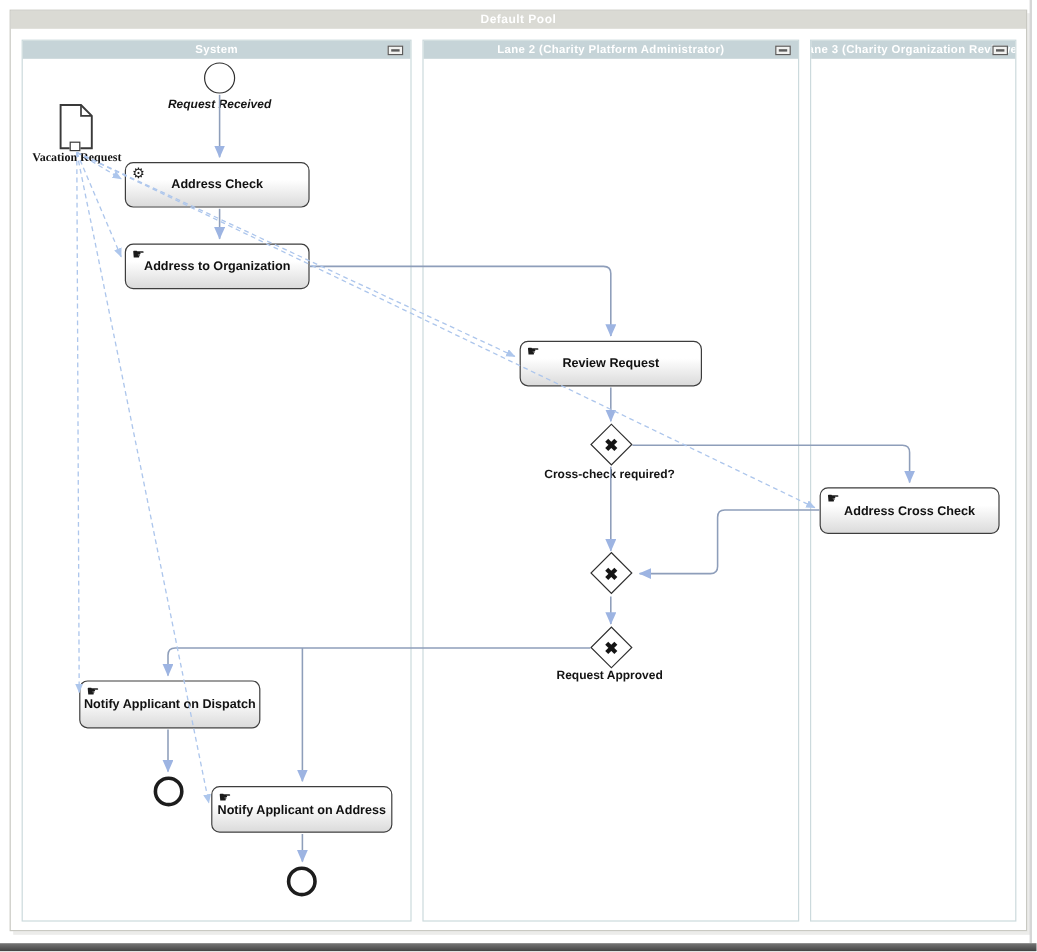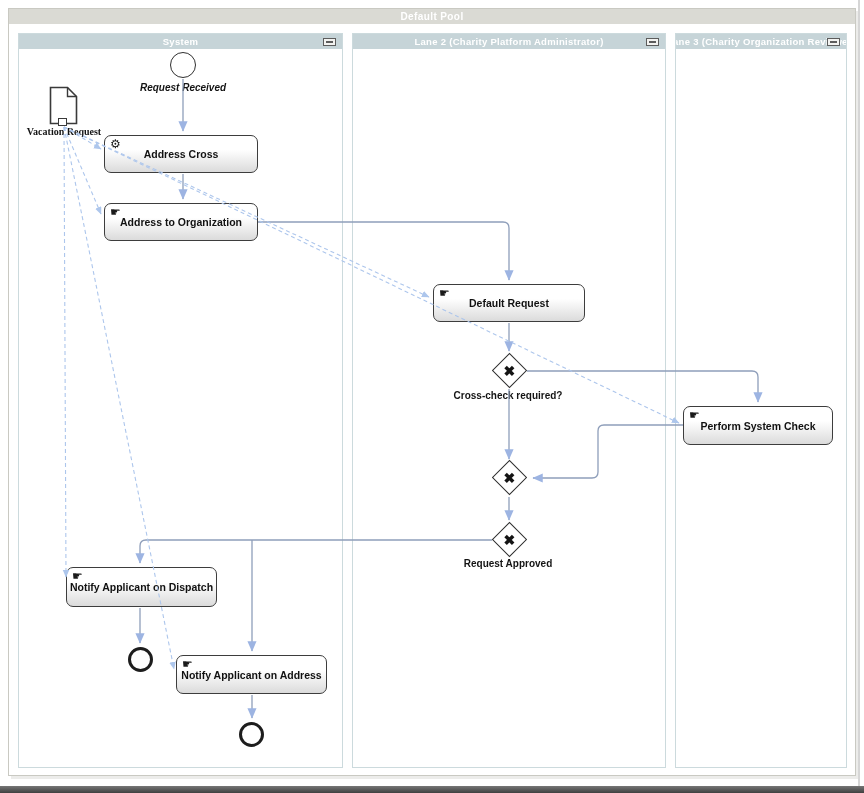--- a/index.html
+++ b/index.html
@@ -86,36 +86,36 @@
 
   <svg width="30" height="40" style="position:absolute;left:49px;top:86px;">
     <path d="M1.5,1.5 h17 l9,9 v27 h-26 z" fill="#ffffff" stroke="#3a3a3a" stroke-width="1.6"></path>
     <path d="M18.5,1.5 v9 h9" fill="none" stroke="#3a3a3a" stroke-width="1.4"></path>
   </svg>
   <div class="doc-marker" style="left:58px;top:118px;"></div>
   <div class="node-label" style="left:9px;top:126px;width:110px;font-family:Liberation Serif, serif;">Vacation Request</div>
 
   <div class="task" style="left:104px;top:135px;width:154px;height:38px;">
     <span class="t-icon">⚙</span>
-    <span>Address Cross</span>
+    <span>Address Check</span>
   </div>
 
   <div class="task" style="left:104px;top:203px;width:154px;height:38px;">
     <span class="t-icon">☛</span>
     <span>Address to Organization</span>
   </div>
 
   <div class="task" style="left:433px;top:284px;width:152px;height:38px;">
     <span class="t-icon">☛</span>
-    <span>Default Request</span>
+    <span>Review Request</span>
   </div>
 
   <div class="task" style="left:683px;top:406px;width:150px;height:39px;">
     <span class="t-icon">☛</span>
-    <span>Perform System Check</span>
+    <span>Address Cross Check</span>
   </div>
 
   <div class="task" style="left:66px;top:567px;width:151px;height:40px;">
     <span class="t-icon">☛</span>
     <span>Notify Applicant on Dispatch</span>
   </div>
 
   <div class="task" style="left:176px;top:655px;width:151px;height:39px;">
     <span class="t-icon">☛</span>
     <span>Notify Applicant on Address</span>

